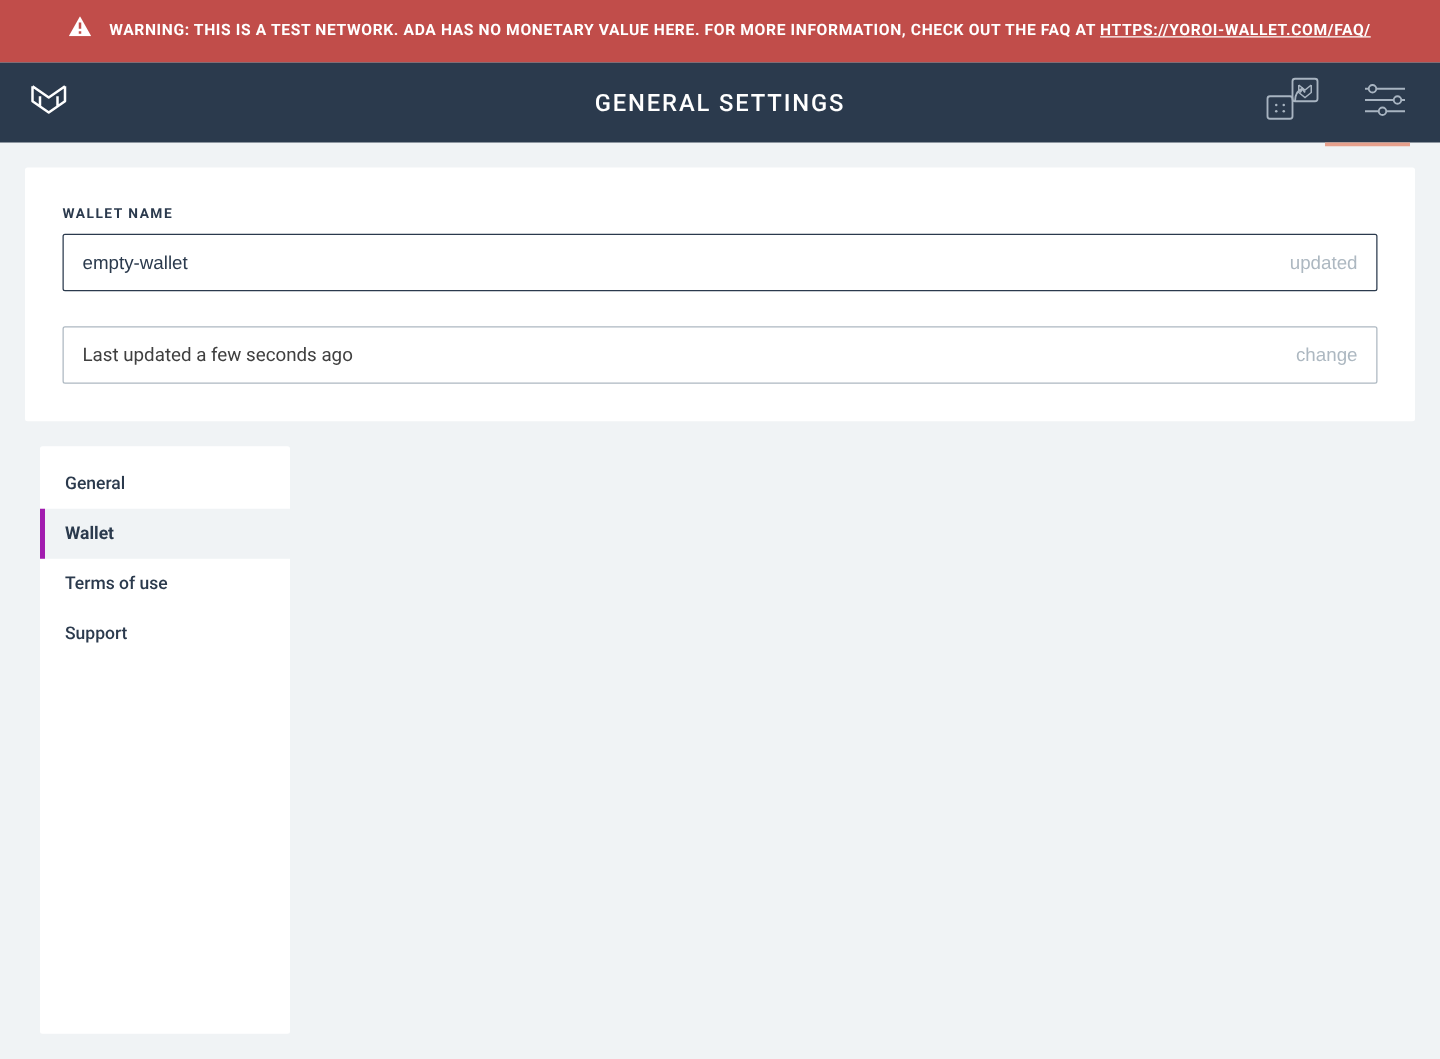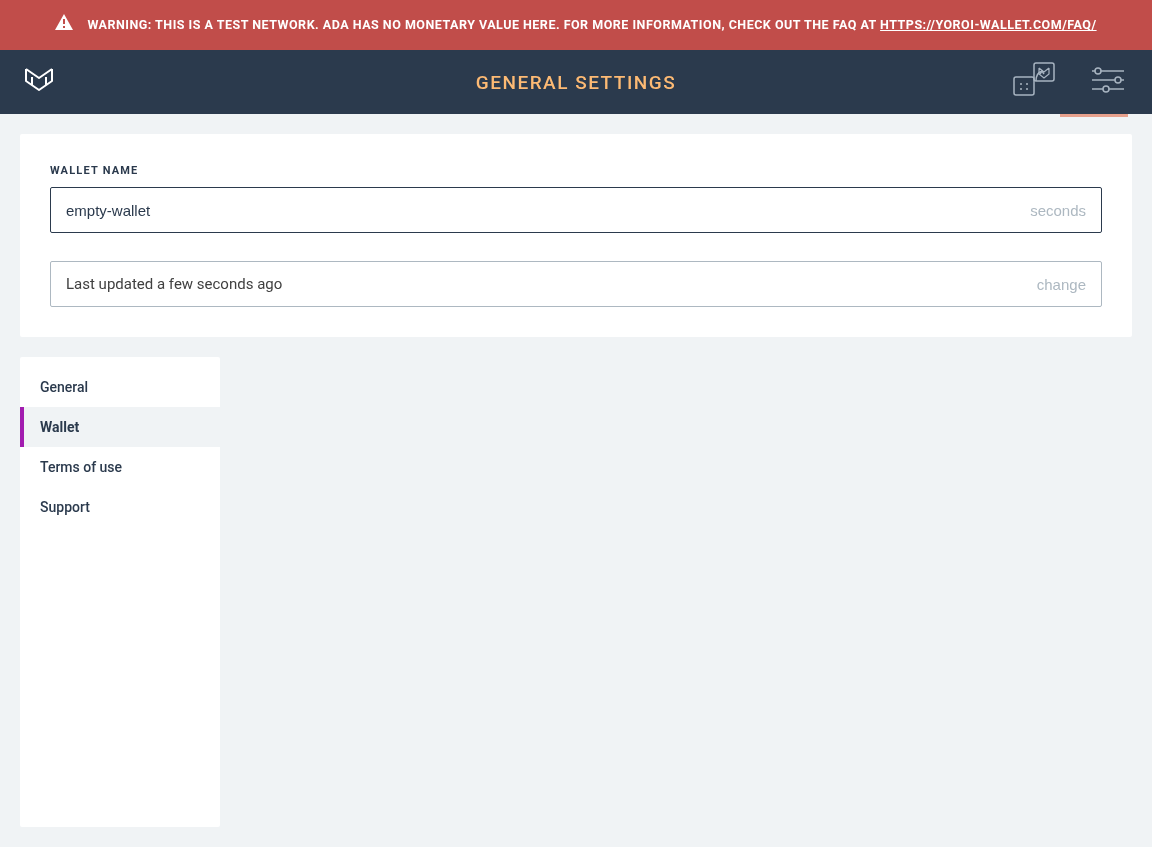--- a/index.html
+++ b/index.html
@@ -60,21 +60,21 @@
       padding: 0 20px;
       position: relative;
     }
     
     .logo {
       position: absolute;
       left: 22px;
     }
     
     .header-title {
-      color: #fdba74;
+      color: #ffffff;
       font-size: 19px;
       font-weight: 500;
       letter-spacing: 1.5px;
       margin: 4px auto;
     }
     
     .header-icons {
       position: absolute;
       right: 10px;
       display: flex;
@@ -156,20 +156,21 @@
       font-size: 15px;
       color: #404040;
     }
     
     .sidebar {
       width: 200px;
       background: #ffffff;
       border-radius: 2px;
       padding: 10px 0;
       height: 100%;
+      margin-left: 12px;
     }
     
     .sidebar-item {
       padding: 12px 20px;
       font-size: 14px;
       color: #2b3a4d;
       cursor: pointer;
       font-weight: 500;
     }
     
@@ -236,21 +237,21 @@
       <div class="active-indicator"></div>
     </div>
   </div>
 </div>
 
 <div class="content-area">
   <div class="main-panel">
     <div class="field-label">WALLET NAME</div>
     <div class="input-row" style="border-color:#2b3a4d;">
       <input class="input-field" type="text" value="empty-wallet" style="">
-      <button class="input-action">seconds</button>
+      <button class="input-action">updated</button>
     </div>
 
     <div class="input-row" style="margin-bottom:0;">
       <span class="static-text">Last updated a few seconds ago</span>
       <button class="input-action">change</button>
     </div>
   </div>
 
   <div class="sidebar">
     <div class="sidebar-item">General</div>

